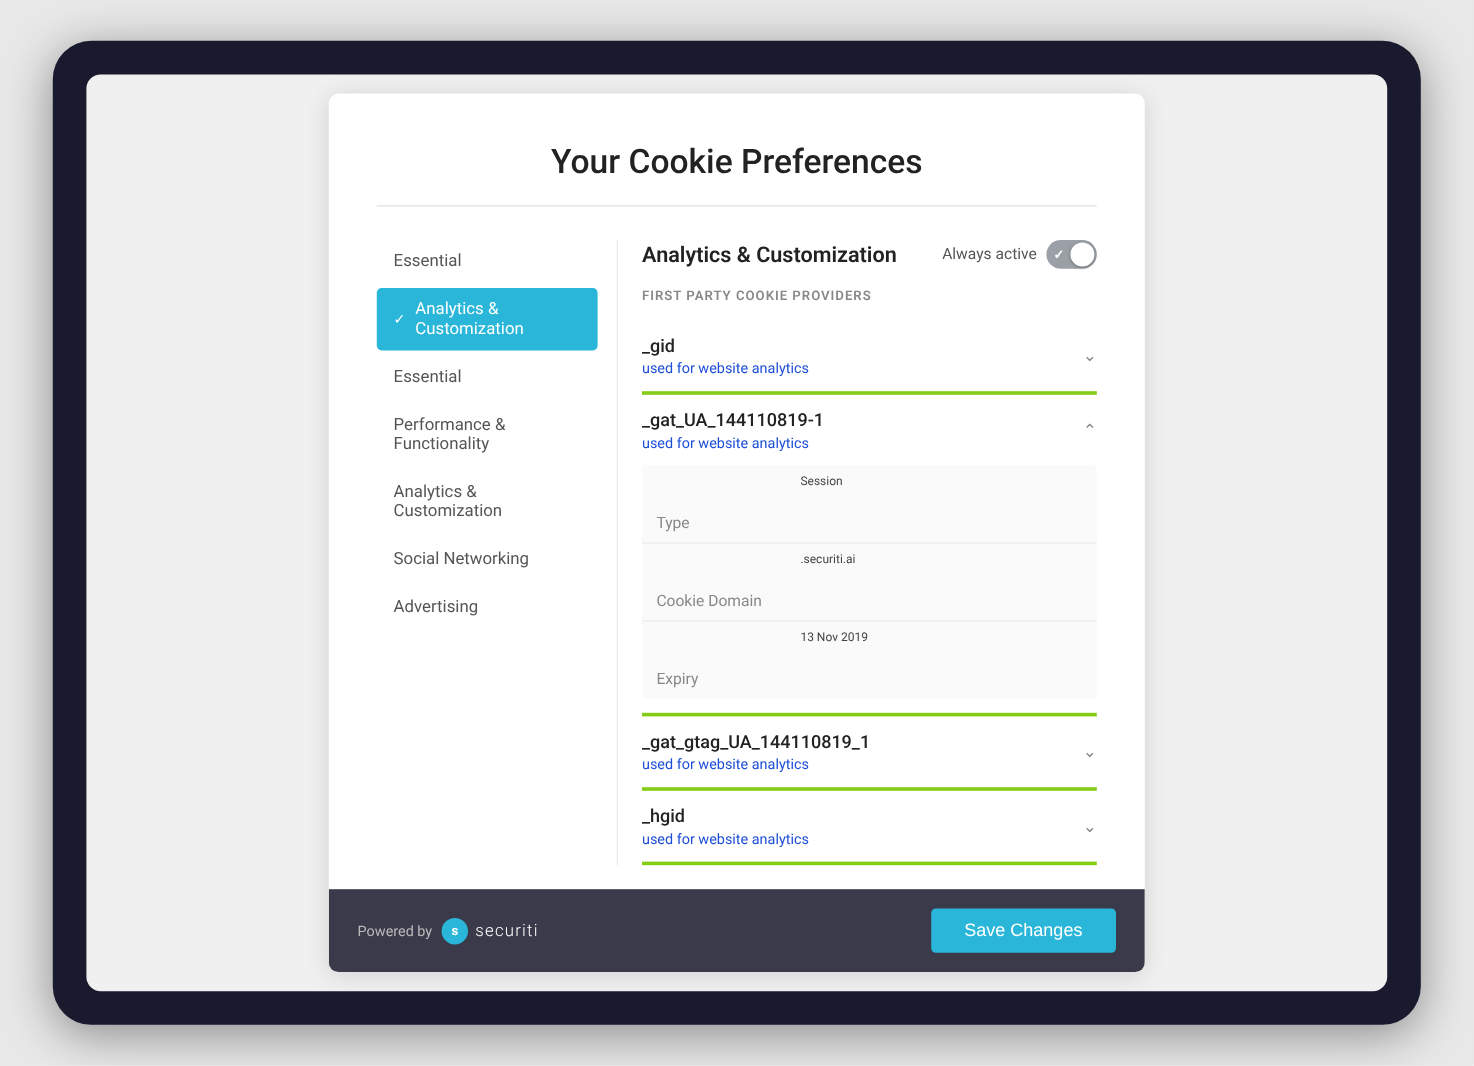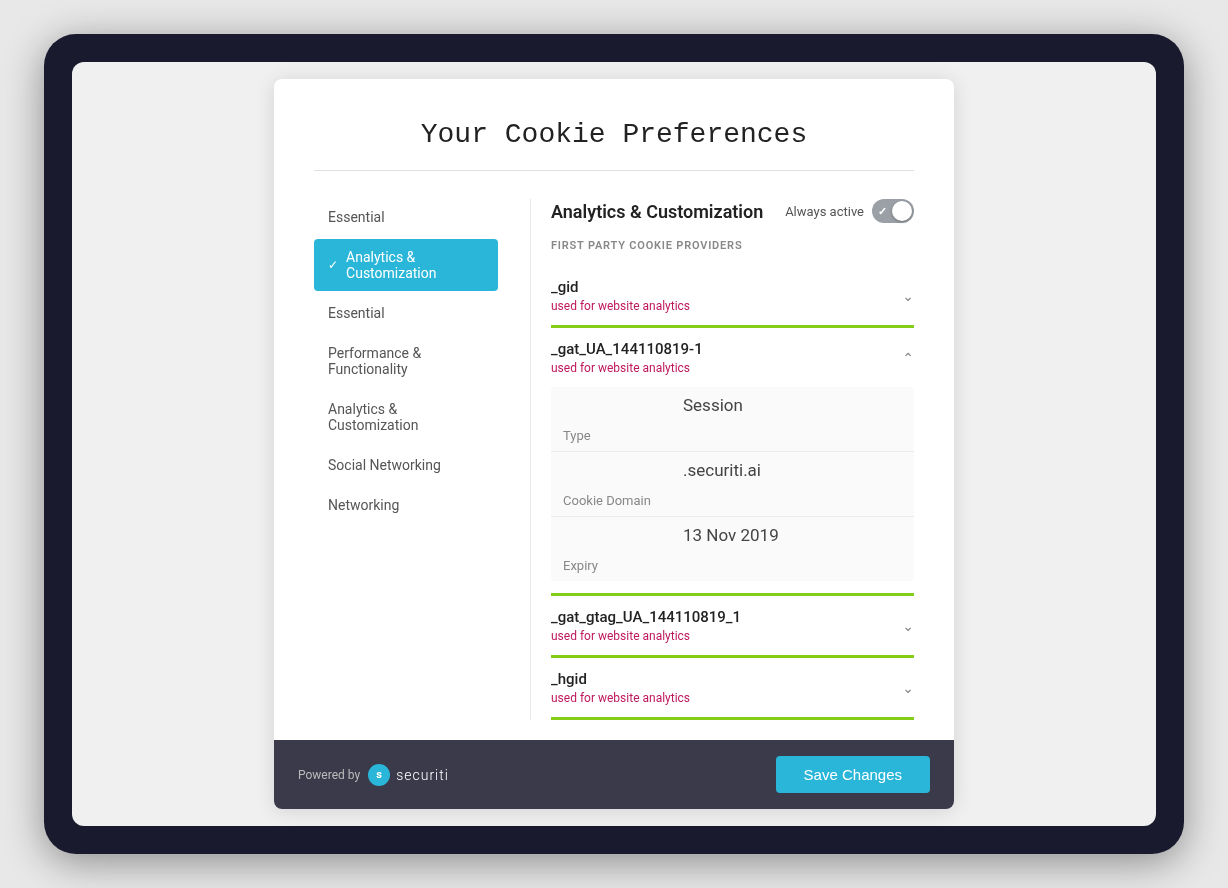--- a/index.html
+++ b/index.html
@@ -43,25 +43,24 @@
       padding: 40px 40px 0 40px;
     }
     .modal-title {
       text-align: center;
       font-size: 28px;
       font-weight: 500;
       color: #222;
       margin-bottom: 28px;
       padding-bottom: 20px;
       border-bottom: 1px solid #e0e0e0;
-      font-family: Liberation Mono, monospace;
     }
     .modal-content {
       display: flex;
-      gap: 16px;
+      gap: 0;
       min-height: 440px;
     }
     .sidebar {
       width: 200px;
       flex-shrink: 0;
       padding-right: 16px;
     }
     .sidebar-item {
       padding: 10px 14px;
       font-size: 14px;
@@ -148,21 +147,21 @@
       justify-content: space-between;
       cursor: pointer;
     }
     .cookie-name {
       font-size: 15px;
       font-weight: 500;
       color: #222;
     }
     .cookie-desc {
       font-size: 12px;
-      color: #be185d;
+      color: #1d4ed8;
       margin-top: 3px;
     }
     .chevron {
       color: #888;
       font-size: 14px;
     }
     .cookie-details {
       margin-top: 12px;
       background: #fafafa;
       border-radius: 4px;
@@ -176,21 +175,21 @@
       border-bottom: none;
     }
     .detail-label {
       font-size: 13px;
       color: #888;
       width: 120px;
       flex-shrink: 0;
       margin-top: 33px;
     }
     .detail-value {
-      font-size: 17px;
+      font-size: 10px;
       color: #444;
     }
     .modal-footer {
       background: #3a3a4a;
       padding: 16px 24px;
       display: flex;
       align-items: center;
       justify-content: space-between;
       margin-top: 20px;
     }
@@ -260,21 +259,21 @@
             <div class="sidebar-item">
               <span>Performance &amp; Functionality</span>
             </div>
             <div class="sidebar-item">
               <span>Analytics &amp; Customization</span>
             </div>
             <div class="sidebar-item">
               <span>Social Networking</span>
             </div>
             <div class="sidebar-item">
-              <span>Networking</span>
+              <span>Advertising</span>
             </div>
           </div>
 
           <div class="main-panel">
             <div class="panel-header">
               <span class="panel-title">Analytics &amp; Customization</span>
               <div class="always-active-wrap">
                 <span class="always-active-label">Always active</span>
                 <div class="toggle">
                   <span class="toggle-check">✓</span>

